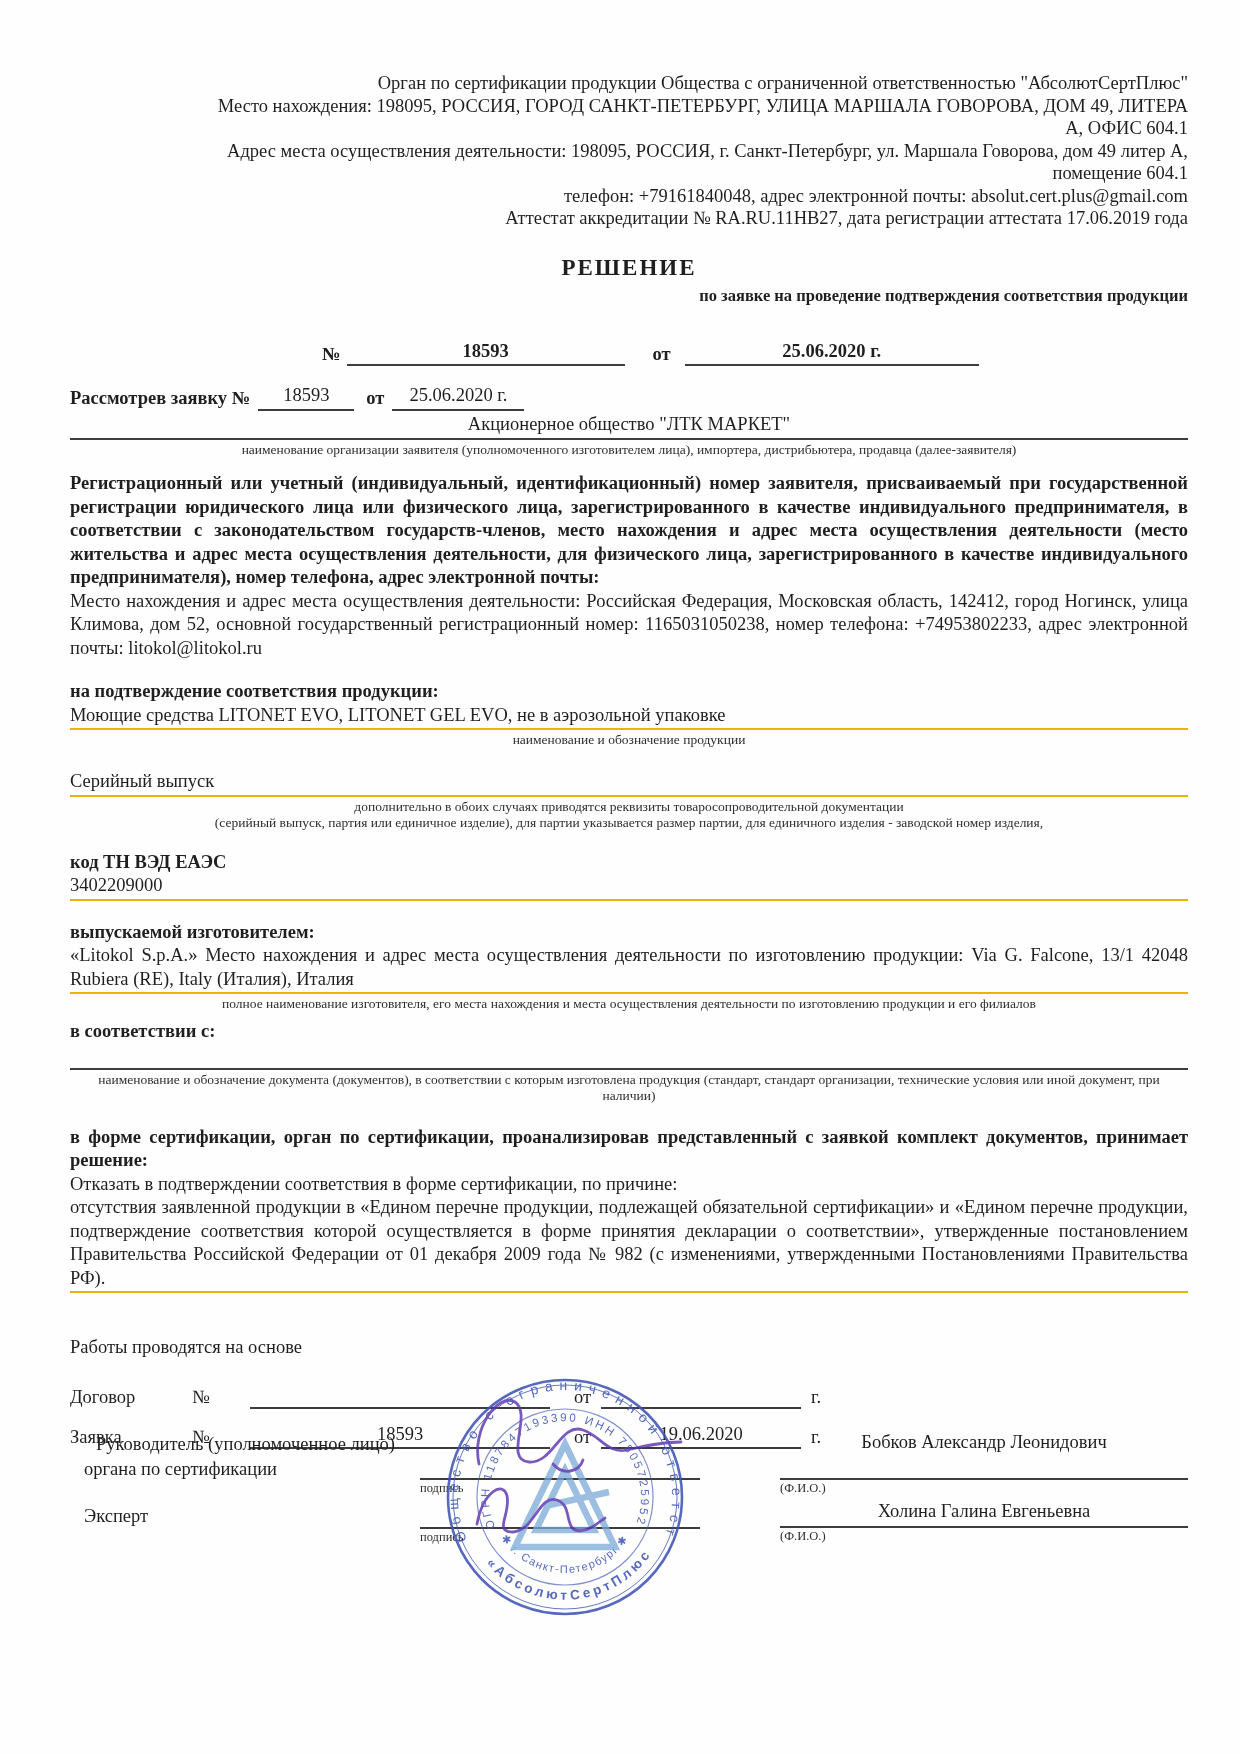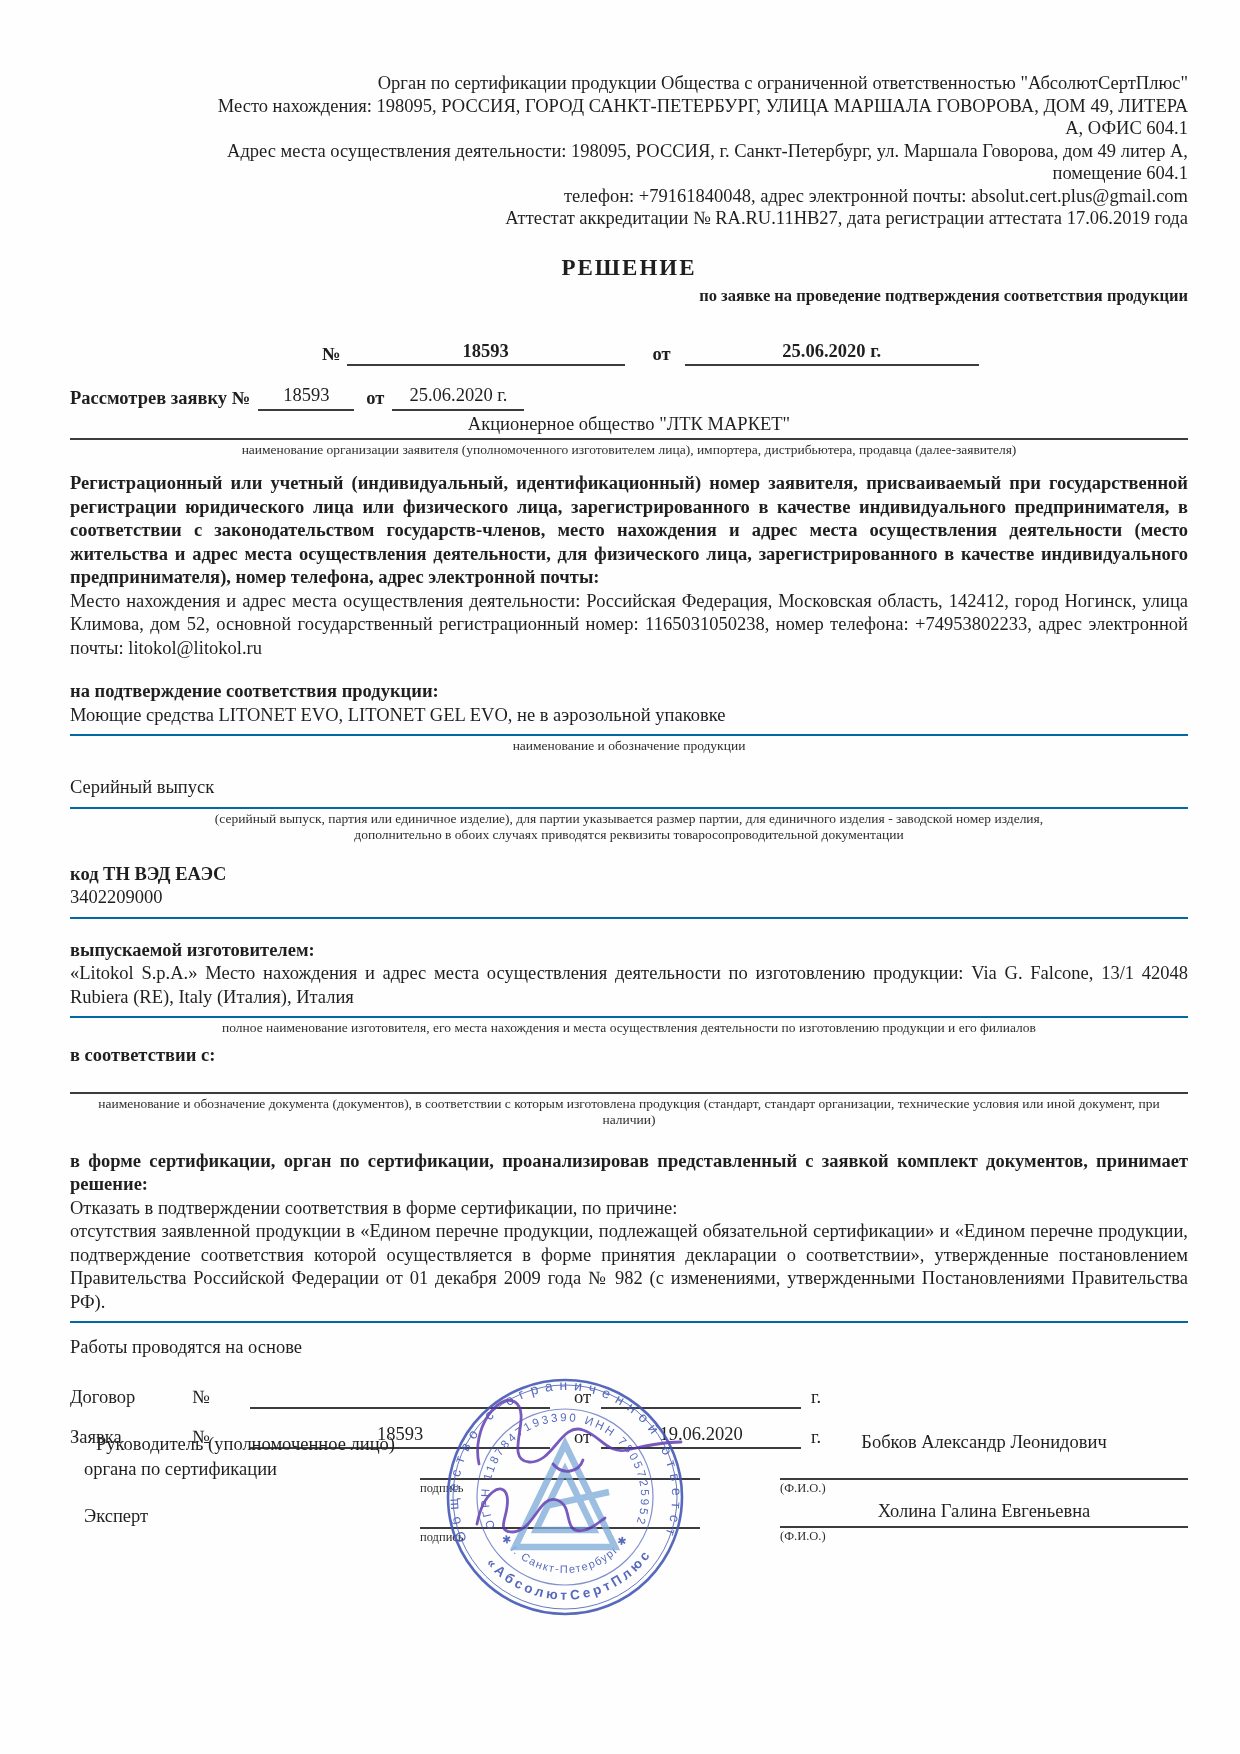--- a/index.html
+++ b/index.html
@@ -19,21 +19,21 @@
   .row{display:flex;align-items:flex-end;}
   .u{border-bottom:2px solid #3c3c3c;text-align:center;padding-bottom:1px;}
   .num-row{margin-top:32px;padding-left:252px;font-weight:bold;}
   .num-row .u{font-weight:bold;}
   .rev-row{margin-top:18px;}
   .applicant{margin-top:2px;text-align:center;border-bottom:2.5px solid #3c3c3c;padding-bottom:2px;}
   .caption{font-size:13.5px;line-height:16px;text-align:center;color:#2e2e2e;margin-top:2px;}
   .para-b{margin-top:14px;font-weight:bold;text-align:justify;}
   .para{text-align:justify;}
   .sec-h{margin-top:20px;font-weight:bold;}
-  .uline-block{border-bottom:2px solid #0369a1;padding-bottom:7px;}
+  .uline-block{border-bottom:2px solid #eab308;padding-bottom:1px;}
   .sp22{margin-top:22px;}
   .sp8{margin-top:8px;}
   .empty-field{height:24px;border-bottom:2px solid #3c3c3c;}
   
   .abs{position:absolute;}
   .b-row{position:absolute;left:70px;right:52px;display:flex;align-items:flex-end;font-size:18.5px;line-height:23px;}
   .b-row .lbl{width:122px;}
   .b-row .no{width:58px;}
   .b-row .u1{width:300px;}
   .b-row .u2{width:200px;}
@@ -82,22 +82,22 @@
 
     <div class="para-b">Регистрационный или учетный (индивидуальный, идентификационный) номер заявителя, присваиваемый при государственной регистрации юридического лица или физического лица, зарегистрированного в качестве индивидуального предпринимателя, в соответствии с законодательством государств-членов, место нахождения и адрес места осуществления деятельности (место жительства и адрес места осуществления деятельности, для физического лица, зарегистрированного в качестве индивидуального предпринимателя), номер телефона, адрес электронной почты:</div>
     <div class="para">Место нахождения и адрес места осуществления деятельности: Российская Федерация, Московская область, 142412, город Ногинск, улица Климова, дом 52, основной государственный регистрационный номер: 1165031050238, номер телефона: +74953802233, адрес электронной почты: litokol@litokol.ru</div>
 
     <div class="sec-h">на подтверждение соответствия продукции:</div>
     <div class="uline-block">Моющие средства LITONET EVO, LITONET GEL EVO, не в аэрозольной упаковке</div>
     <div class="caption">наименование и обозначение продукции</div>
 
     <div class="uline-block sp22">Серийный выпуск</div>
     <div class="caption">
+      <div>дополнительно в обоих случаях приводятся реквизиты товаросопроводительной документации</div>
       <div>(серийный выпуск, партия или единичное изделие), для партии указывается размер партии, для единичного изделия - заводской номер изделия,</div>
-      <div>дополнительно в обоих случаях приводятся реквизиты товаросопроводительной документации</div>
     </div>
 
     <div class="sec-h">код ТН ВЭД ЕАЭС</div>
     <div class="uline-block">3402209000</div>
 
     <div class="sec-h">выпускаемой изготовителем:</div>
     <div class="uline-block para">«Litokol S.p.A.» Место нахождения и адрес места осуществления деятельности по изготовлению продукции: Via G. Falcone, 13/1 42048 Rubiera (RE), Italy (Италия), Италия</div>
     <div class="caption">полное наименование изготовителя, его места нахождения и места осуществления деятельности по изготовлению продукции и его филиалов</div>
 
     <div class="sec-h sp8">в соответствии с:</div>

